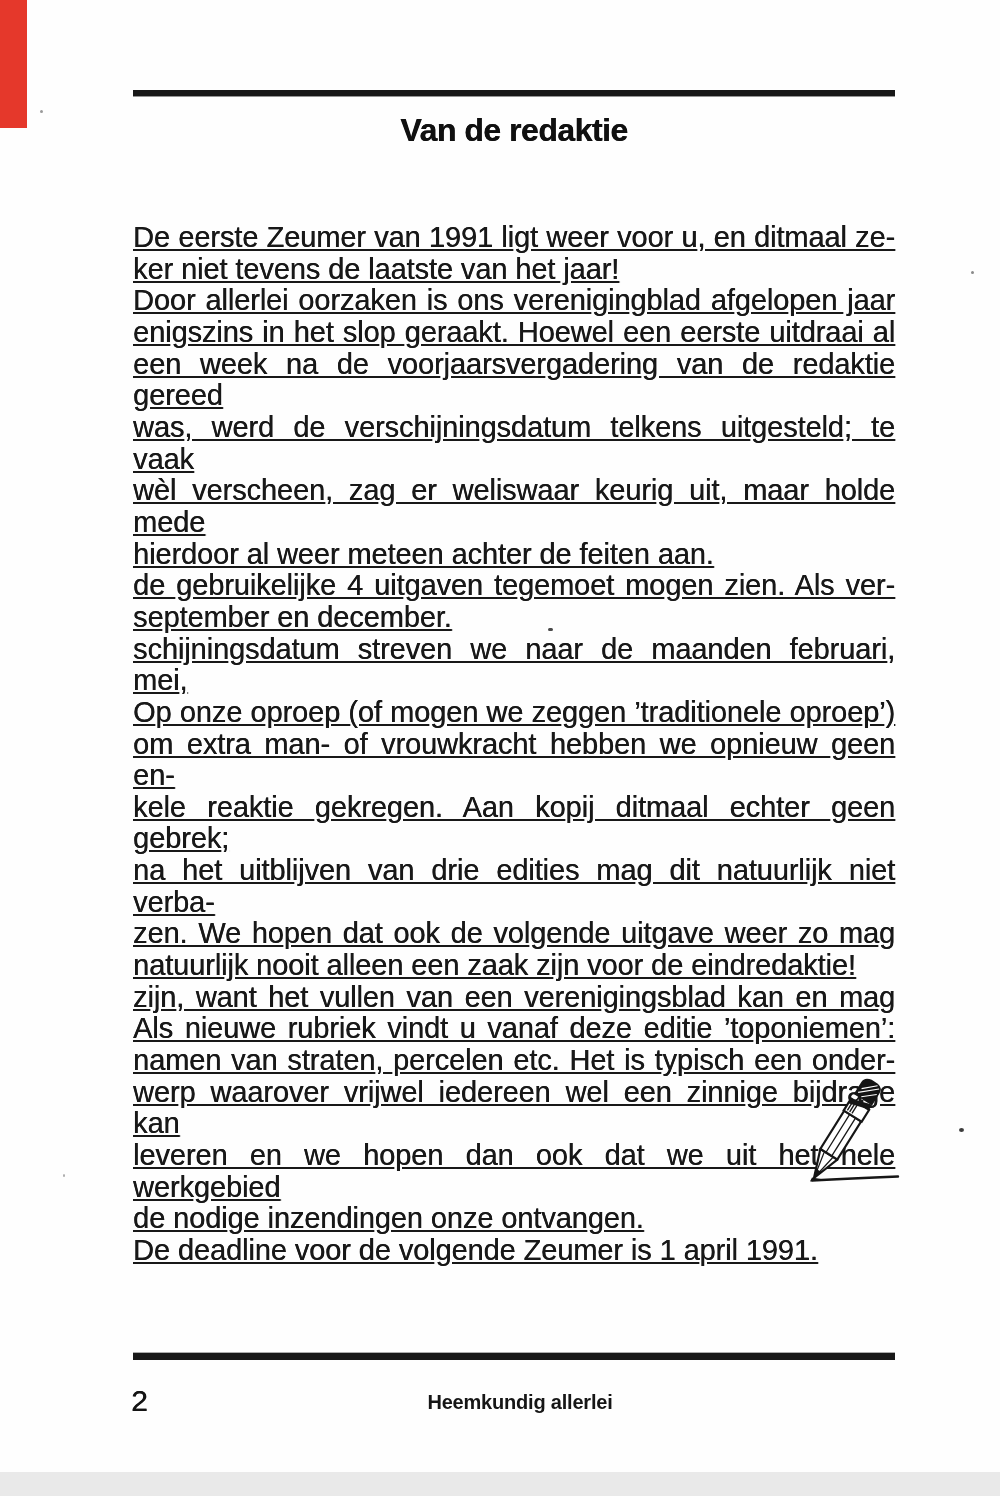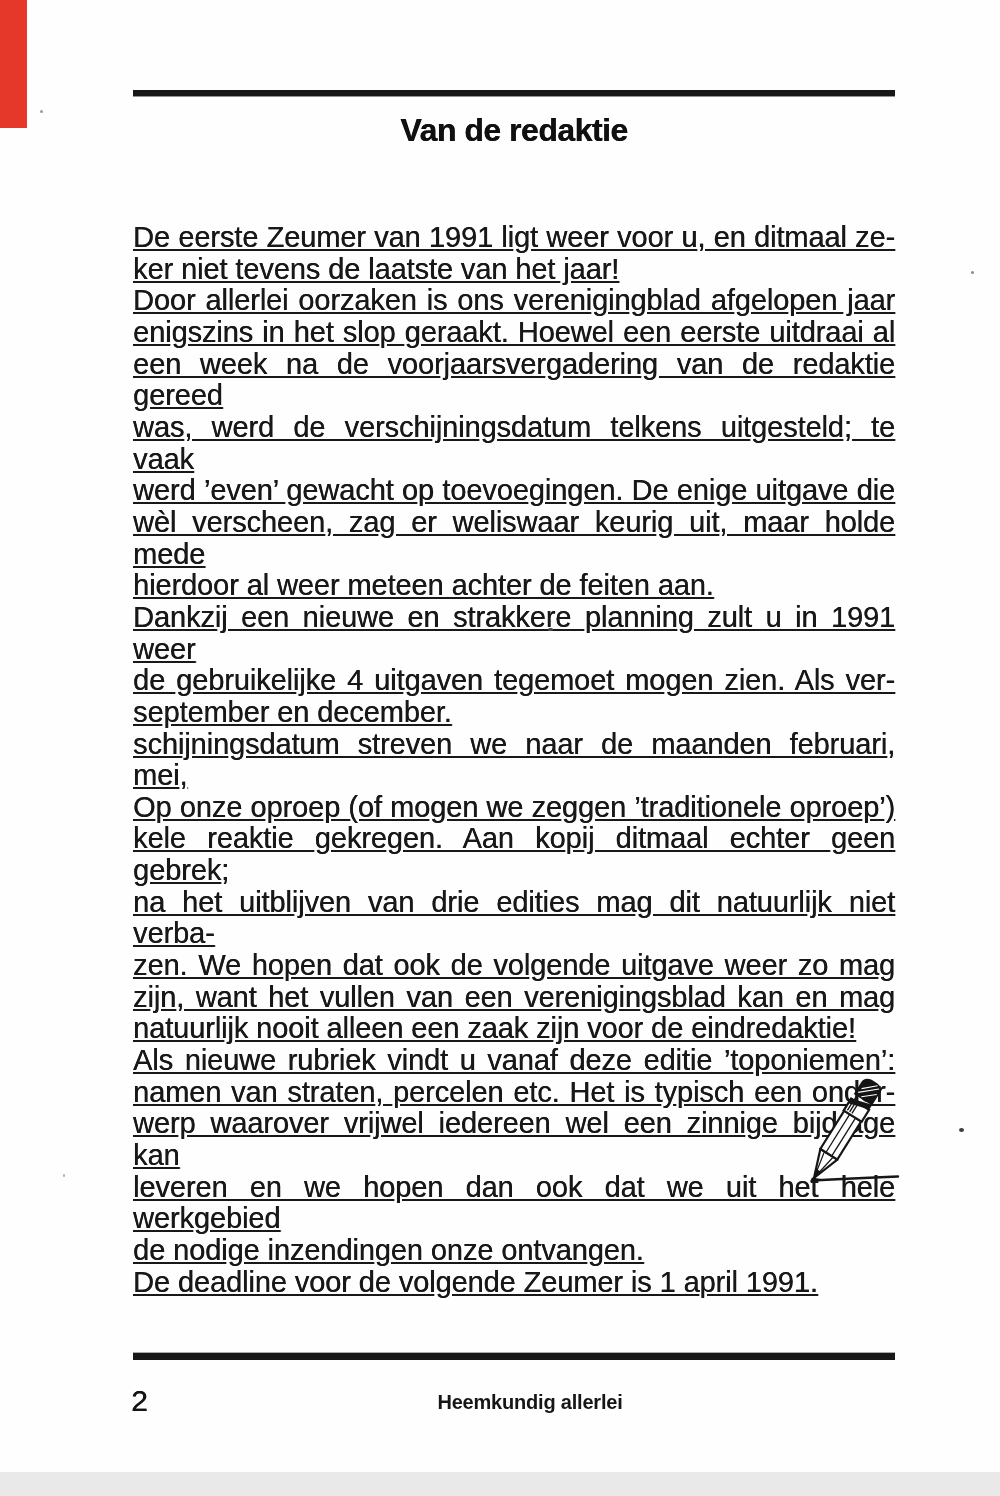--- a/index.html
+++ b/index.html
@@ -45,21 +45,21 @@
   .speck-b{left:971px;top:271px;width:3px;height:3px;background:#8a8a8a;}
   .speck-c{left:548px;top:628px;width:5px;height:3px;background:#4a4a4a;border-radius:2px;}
   .speck-d{left:959px;top:1128px;width:5px;height:4px;background:#3c3c3c;}
   .speck-e{left:63px;top:1174px;width:2px;height:3px;background:#aaaaaa;}
   .pageno{
     position:absolute;left:131px;top:1384px;
     font-size:30px;color:#141414;
     text-shadow:.4px 0 0 currentColor;
   }
   .footer{
-    position:absolute;left:149px;top:1391px;width:762px;
+    position:absolute;left:139px;top:1391px;width:762px;
     text-align:center;
     font-size:20px;font-weight:bold;letter-spacing:-.2px;
     color:#161616;
   }
 </style>
 </head>
 <body>
 
 <div class="page">
 
@@ -69,33 +69,32 @@
 
   <h1 class="title">Van de redaktie</h1>
 
   <div class="body" id="body-lines">
       <div class="line">De eerste Zeumer van 1991 ligt weer voor u, en ditmaal ze-</div>
       <div class="line last">ker niet tevens de laatste van het jaar!</div>
       <div class="line">Door allerlei oorzaken is ons verenigingblad afgelopen jaar</div>
       <div class="line">enigszins in het slop geraakt. Hoewel een eerste uitdraai al</div>
       <div class="line">een week na de voorjaarsvergadering van de redaktie gereed</div>
       <div class="line">was, werd de verschijningsdatum telkens uitgesteld; te vaak</div>
-      <div class="line">werd ’even’ gewacht op toevoegingen. De enige uitgave die</div>
       <div class="line">wèl verscheen, zag er weliswaar keurig uit, maar holde mede</div>
       <div class="line last">hierdoor al weer meteen achter de feiten aan.</div>
-      <div class="line">Dankzij een nieuwe en strakkere planning zult u in 1991 weer</div>
       <div class="line">de gebruikelijke 4 uitgaven tegemoet mogen zien. Als ver-</div>
       <div class="line last">september en december.</div>
       <div class="line">schijningsdatum streven we naar de maanden februari, mei,</div>
       <div class="line">Op onze oproep (of mogen we zeggen ’traditionele oproep’)</div>
+      <div class="line">om extra man- of vrouwkracht hebben we opnieuw geen en-</div>
       <div class="line">kele reaktie gekregen. Aan kopij ditmaal echter geen gebrek;</div>
       <div class="line">na het uitblijven van drie edities mag dit natuurlijk niet verba-</div>
       <div class="line">zen. We hopen dat ook de volgende uitgave weer zo mag</div>
+      <div class="line last">natuurlijk nooit alleen een zaak zijn voor de eindredaktie!</div>
       <div class="line">zijn, want het vullen van een verenigingsblad kan en mag</div>
-      <div class="line last">natuurlijk nooit alleen een zaak zijn voor de eindredaktie!</div>
       <div class="line">Als nieuwe rubriek vindt u vanaf deze editie ’toponiemen’:</div>
       <div class="line">namen van straten, percelen etc. Het is typisch een onder-</div>
       <div class="line">werp waarover vrijwel iedereen wel een zinnige bijdrage kan</div>
       <div class="line">leveren en we hopen dan ook dat we uit het hele werkgebied</div>
       <div class="line last">de nodige inzendingen onze ontvangen.</div>
       <div class="line last">De deadline voor de volgende Zeumer is 1 april 1991.</div>
     </div>
 
   <svg class="pencil" width="125" height="130" viewBox="0 0 125 130" fill="none">
 

